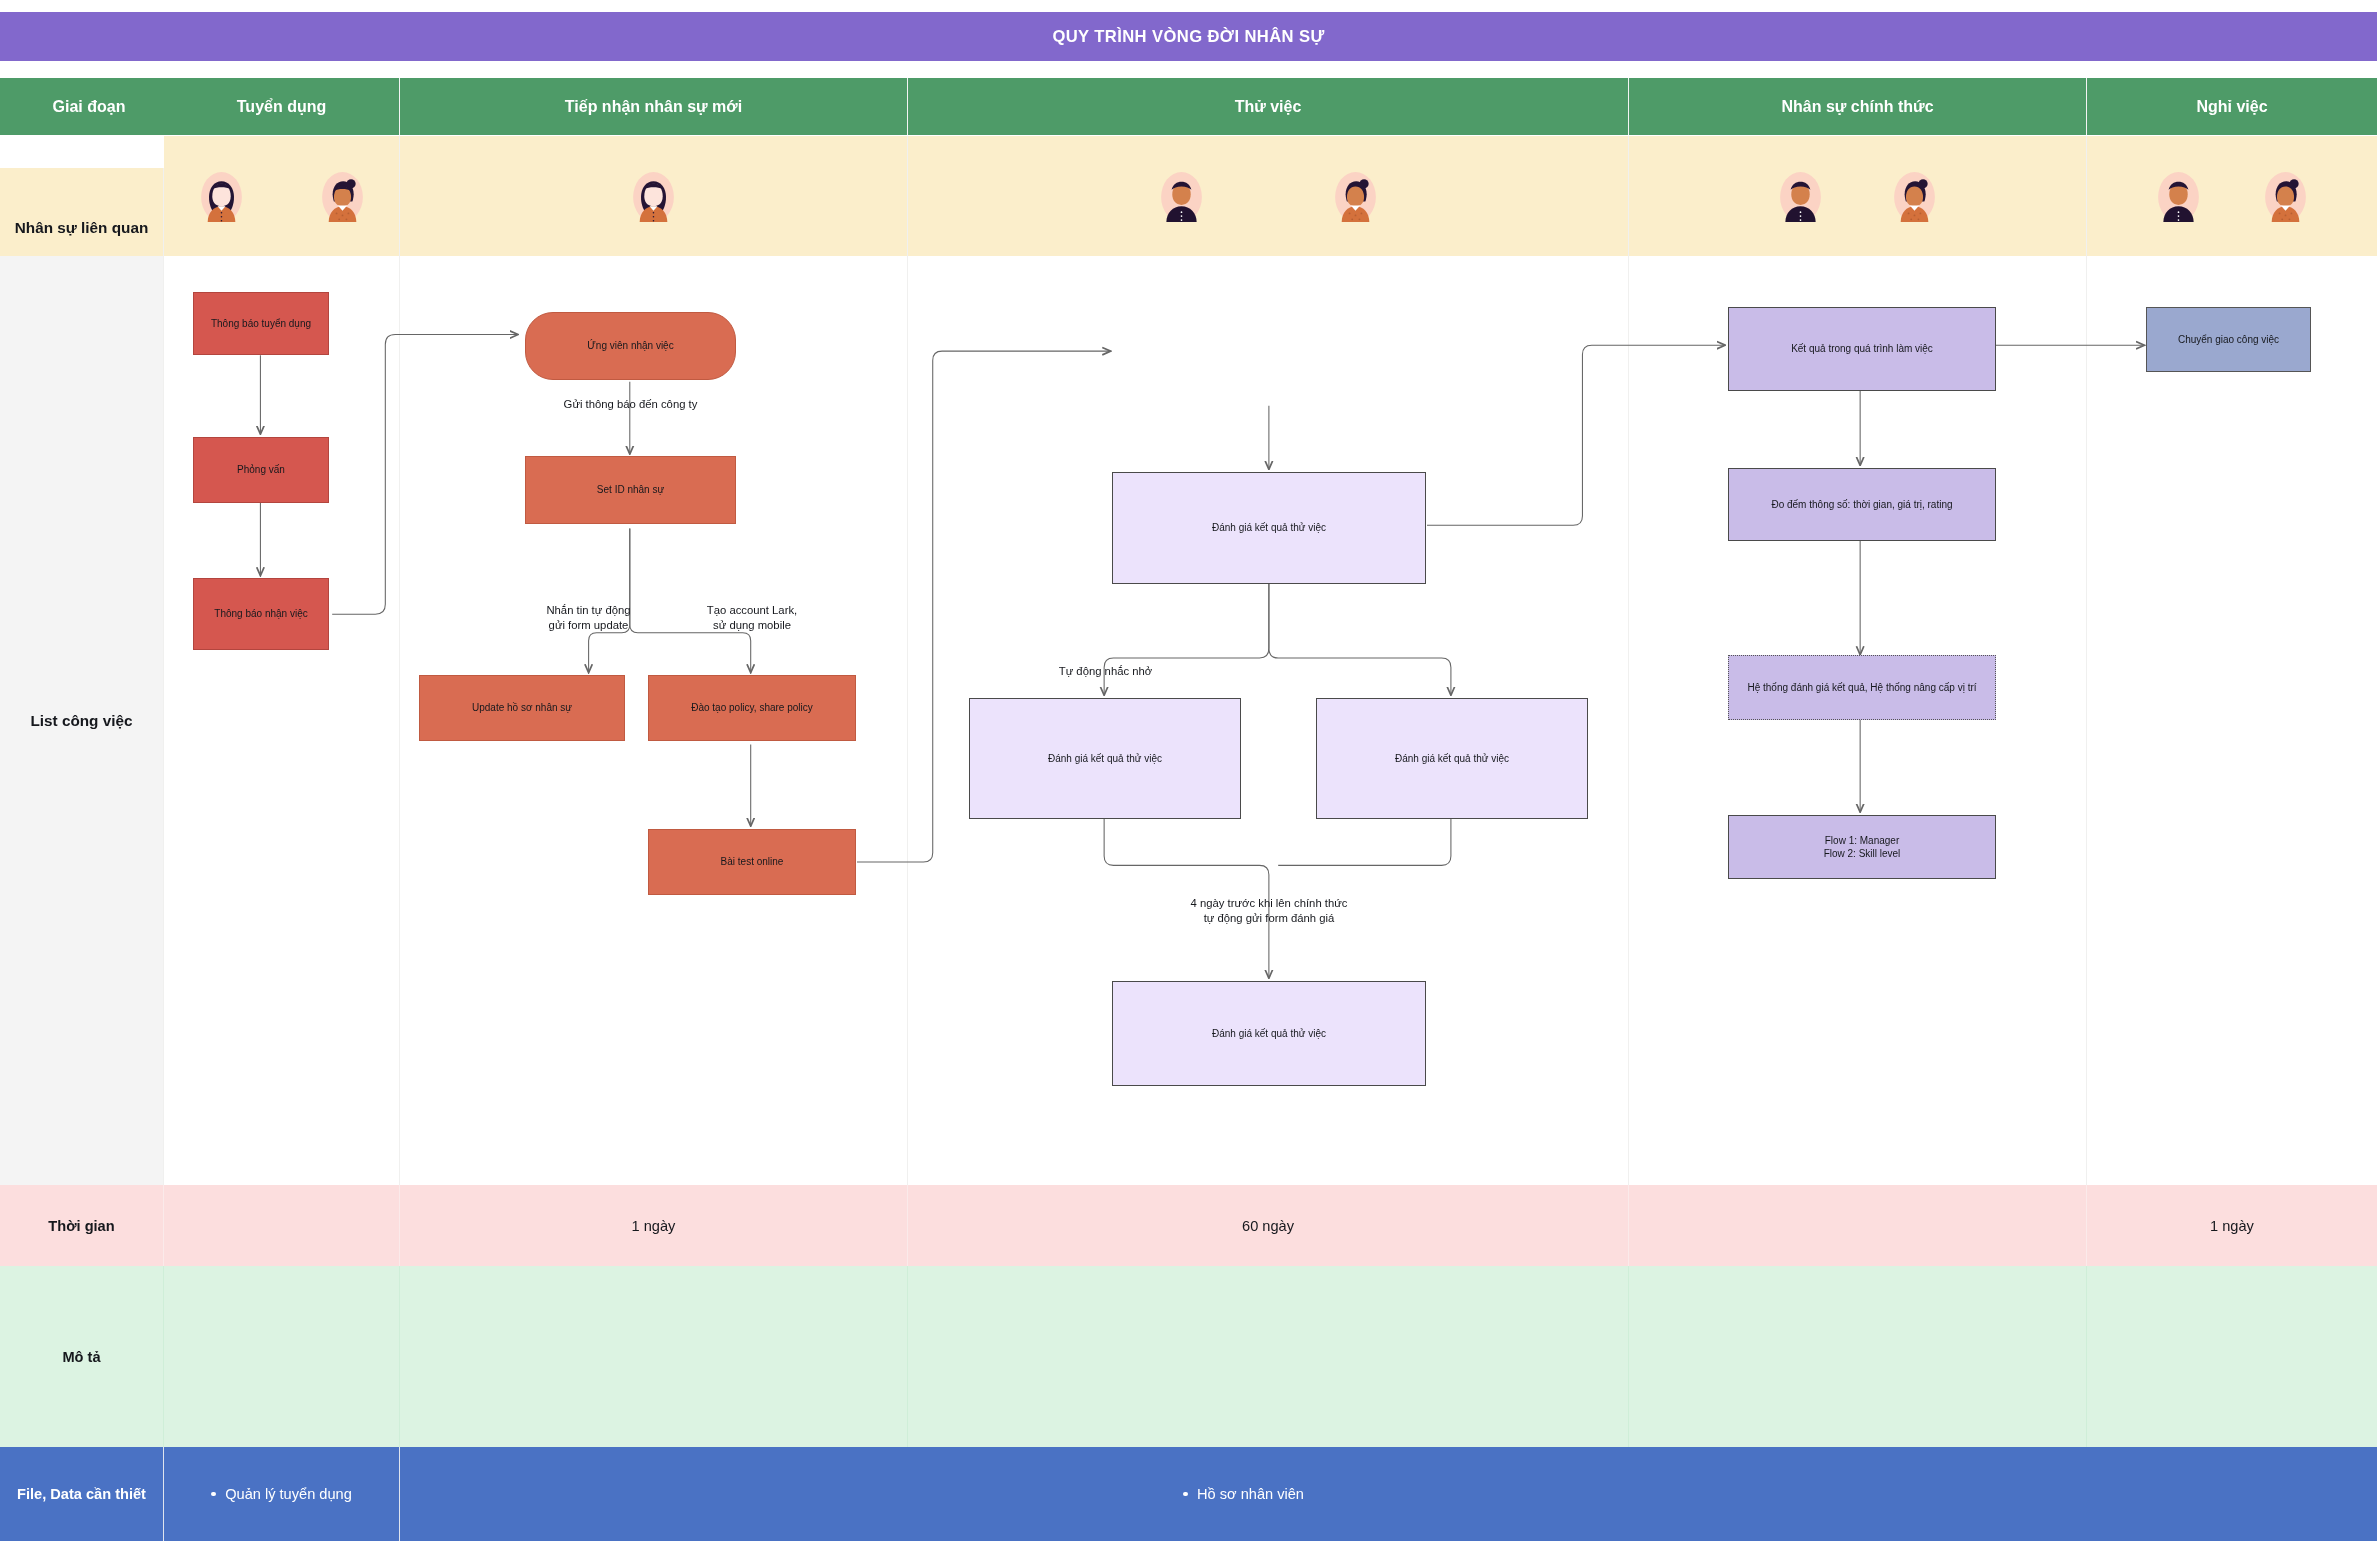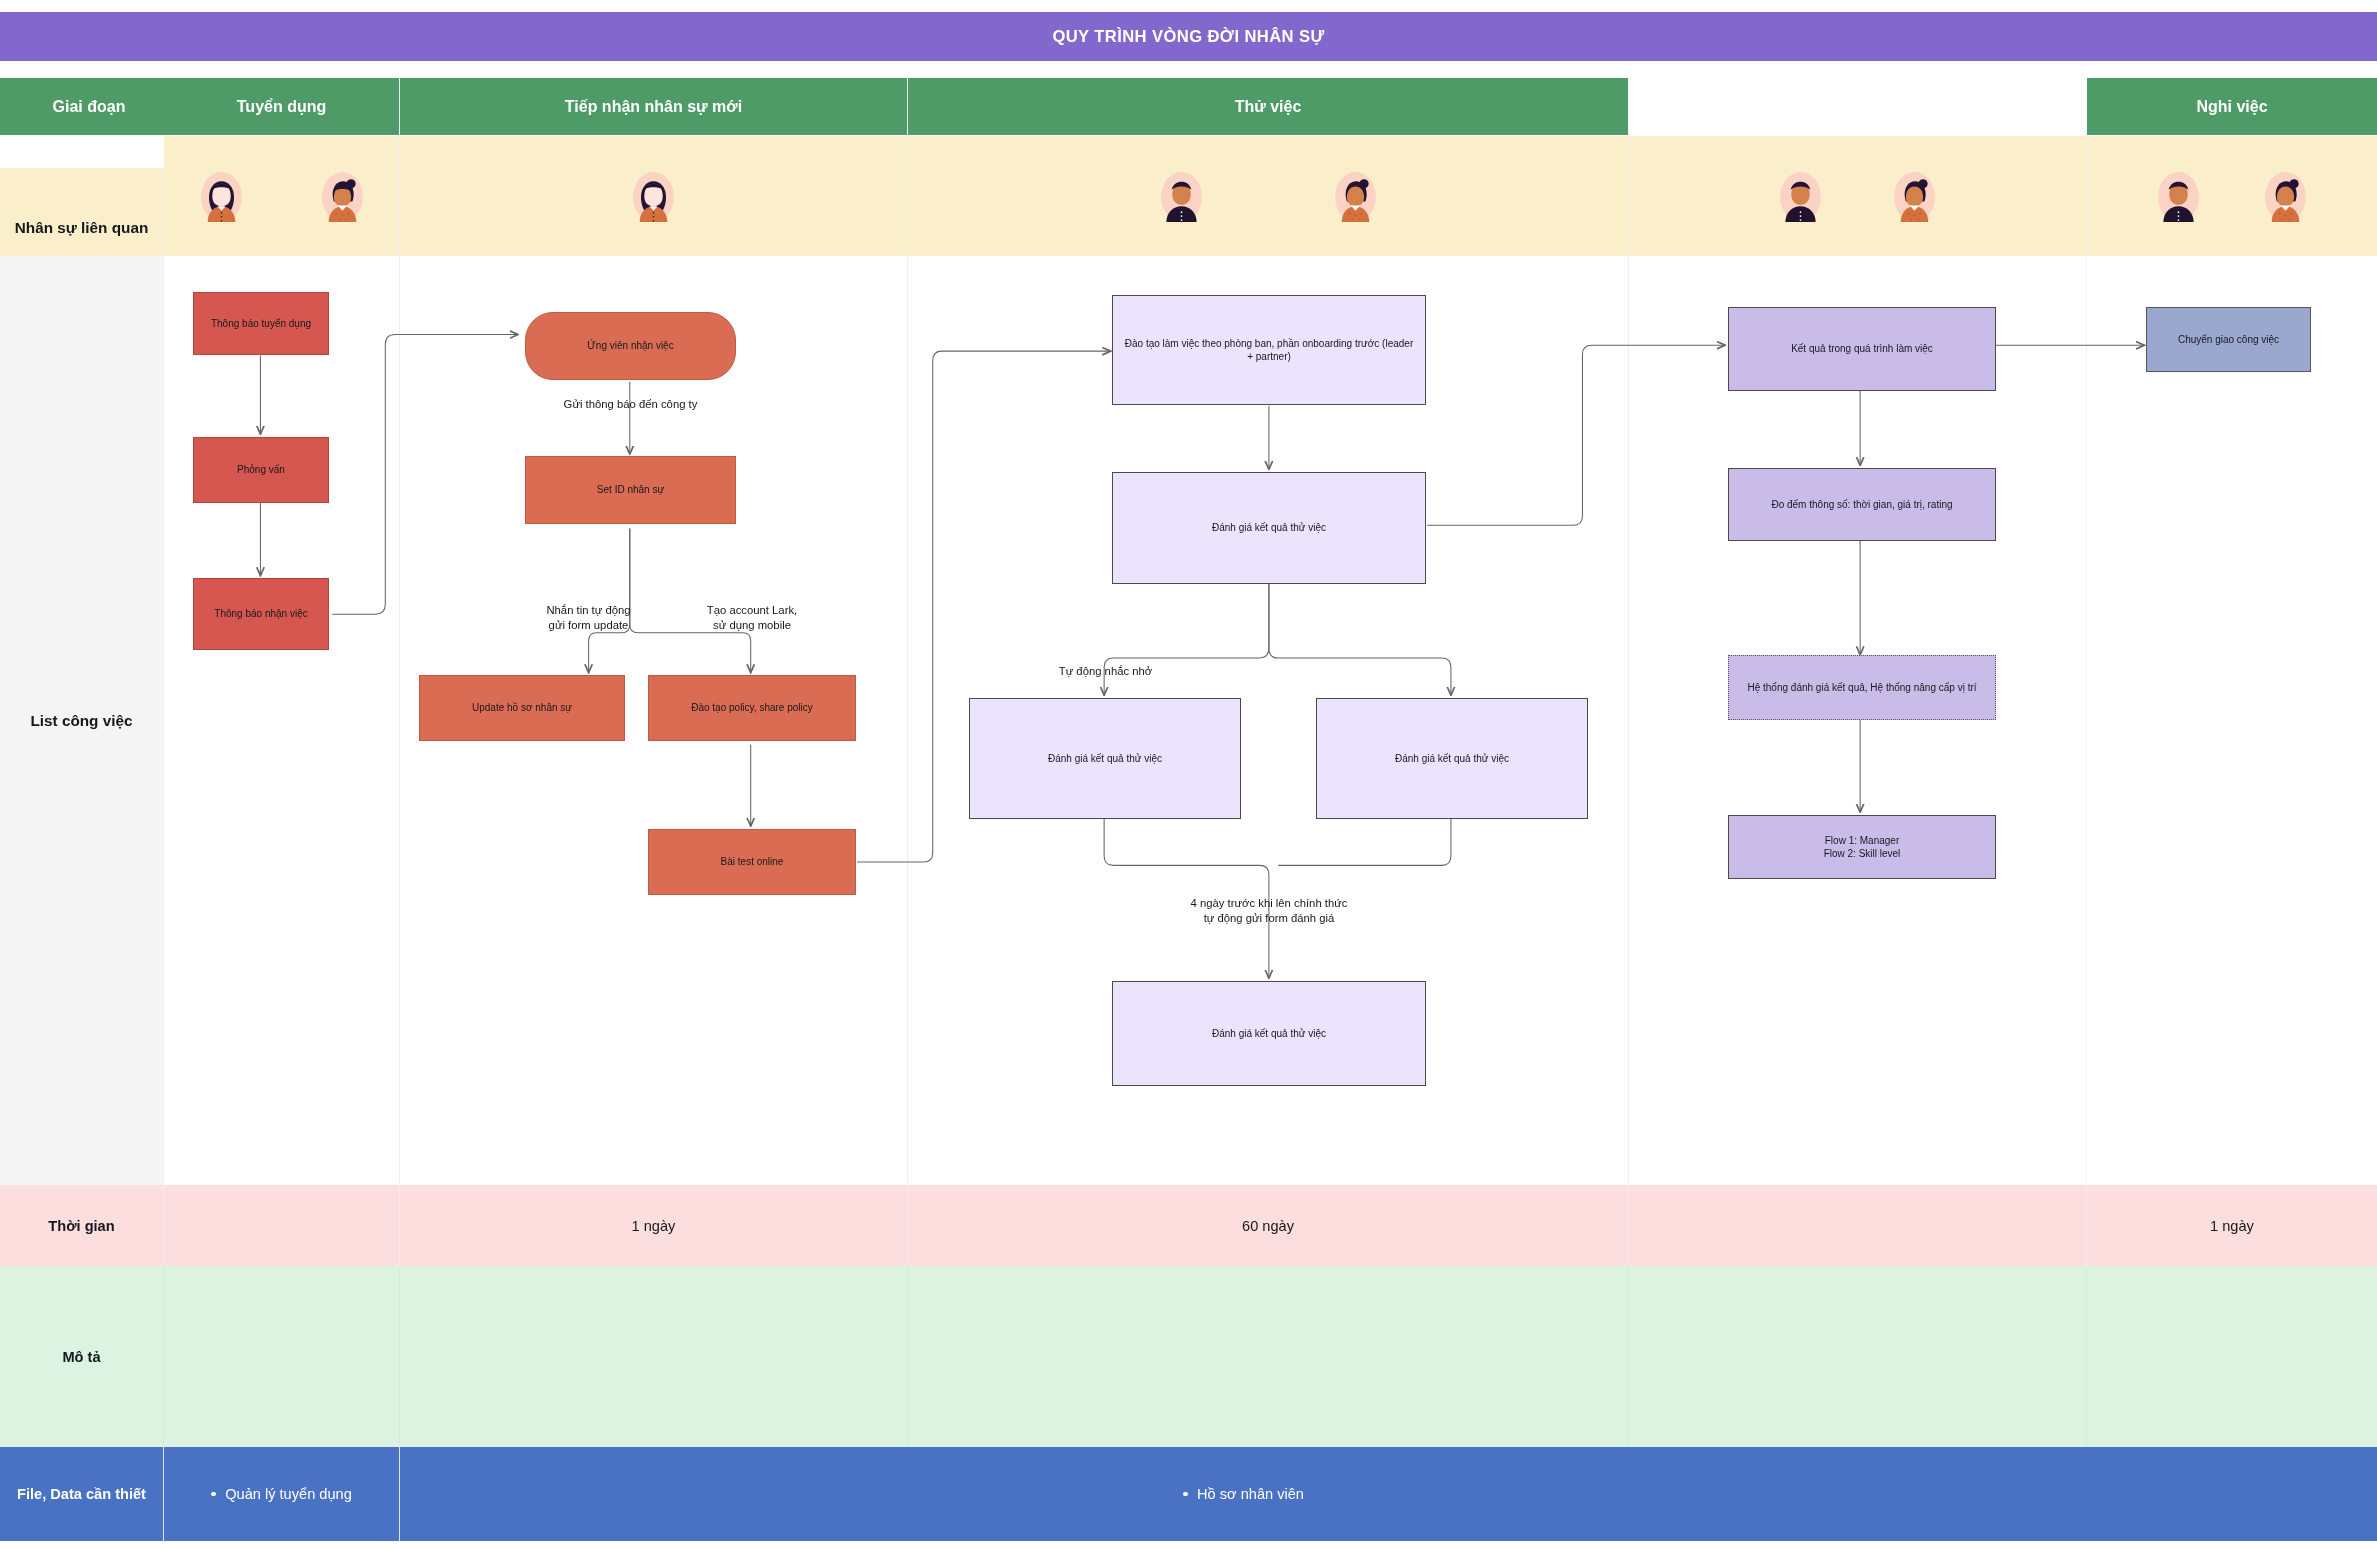--- a/index.html
+++ b/index.html
@@ -117,20 +117,21 @@
 
 <div class="page">
 
   <div class="title-bar">QUY TRÌNH VÒNG ĐỜI NHÂN SỰ</div>
 
   <div class="hdr-row">
     <div class="hdr-cell" style="left:0;width:179px;">Giai đoạn</div>
     <div class="hdr-cell" style="left:164px;width:236px;">Tuyển dụng</div>
     <div class="hdr-cell" style="left:400px;width:508px;">Tiếp nhận nhân sự mới</div>
     <div class="hdr-cell" style="left:908px;width:721px;">Thử việc</div>
+    <div class="hdr-cell" style="left:1629px;width:458px;">Nhân sự chính thức</div>
     <div class="hdr-cell" style="left:2087px;width:290px;border-right:none;">Nghỉ việc</div>
   </div>
 
   <div class="ppl-row">
     <div class="ppl-cell label" style="left:0;width:164px;">Nhân sự liên quan</div>
 
     <div class="ppl-cell" style="left:164px;width:236px;gap:80px;">
       <svg class="avatar" viewBox="0 0 62 76">
         <ellipse cx="31" cy="38" rx="31" ry="38" fill="#fbd3c4"></ellipse>
         <path d="M12 38c0-14 8-24 19-24s19 10 19 24c0 10-3 18-6 22H18c-3-4-6-12-6-22z" fill="#241434"></path>
@@ -304,21 +305,20 @@
   <div class="node orange" style="left:419px;top:675px;width:206px;height:66px;">Update hồ sơ nhân sự</div>
   <div class="node orange" style="left:648px;top:675px;width:208px;height:66px;">Đào tạo policy, share policy</div>
   <div class="node orange" style="left:648px;top:829px;width:208px;height:66px;">Bài test online</div>
 
   <div class="edge-label" style="left:505px;top:397px;width:251px;">Gửi thông báo đến công ty</div>
   <div class="edge-label" style="left:465px;top:603px;width:247px;">Nhắn tin tự động
 gửi form update</div>
   <div class="edge-label" style="left:635px;top:603px;width:234px;">Tạo account Lark,
 sử dụng mobile</div>
 
-  <div class="node violet" style="left:1112px;top:295px;width:314px;height:110px;">Đào tạo làm việc theo phòng ban, phần onboarding trước (leader + partner)</div>
   <div class="node violet" style="left:1112px;top:472px;width:314px;height:112px;">Đánh giá kết quả thử việc</div>
   <div class="node violet" style="left:969px;top:698px;width:272px;height:121px;">Đánh giá kết quả thử việc</div>
   <div class="node violet" style="left:1316px;top:698px;width:272px;height:121px;">Đánh giá kết quả thử việc</div>
   <div class="node violet" style="left:1112px;top:981px;width:314px;height:105px;">Đánh giá kết quả thử việc</div>
 
   <div class="edge-label" style="left:1009px;top:664px;width:193px;">Tự động nhắc nhở</div>
   <div class="edge-label" style="left:1091px;top:896px;width:356px;">4 ngày trước khi lên chính thức
 tự động gửi form đánh giá</div>
 
   <div class="node purple" style="left:1728px;top:307px;width:268px;height:84px;">Kết quả trong quá trình làm việc</div>

